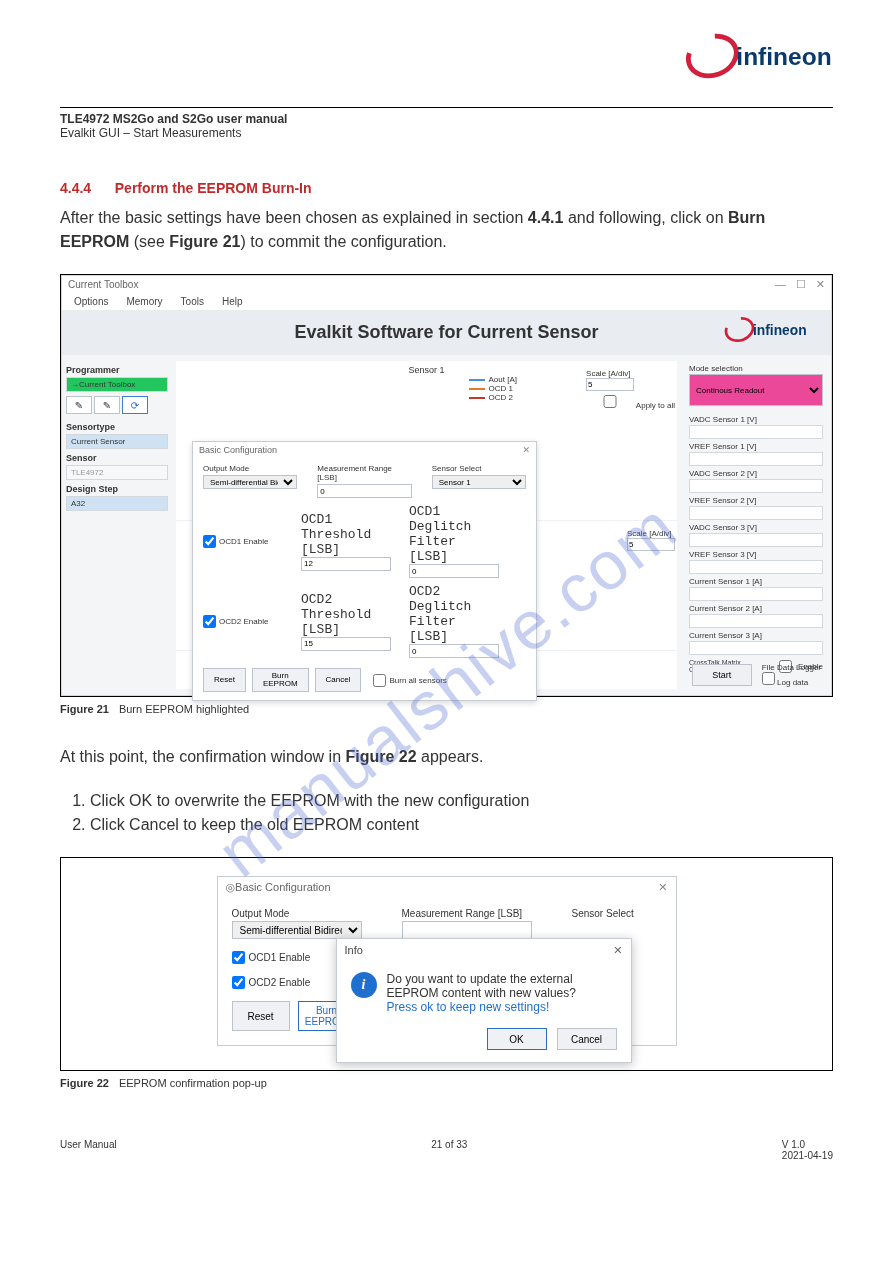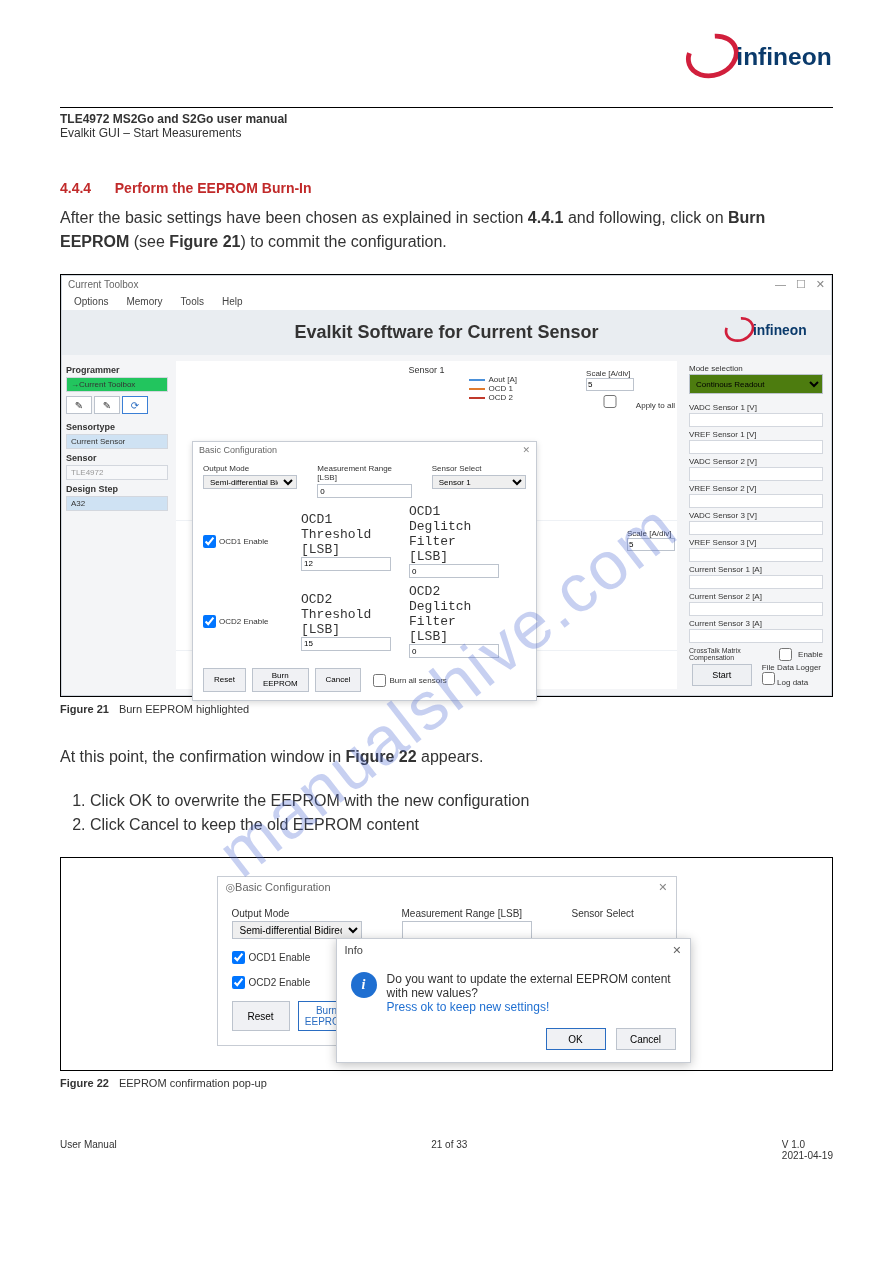--- a/index.html
+++ b/index.html
@@ -45,21 +45,21 @@
   .sw.orange { background: #e07b2e; }
   .sw.red { background: #c0392b; }
 
   .scale-box { position: absolute; right: 2px; top: 8px; font-size: 8px; }
   .scale-box input { width: 48px; font-size: 8px; border: 1px solid #bcc3cd; padding: 1px; }
   .scale-box label { display: block; margin-top: 4px; }
 
   .right-panel { width: 150px; padding: 6px 8px; font-size: 8px; }
   .rp-label { margin: 3px 0 1px 0; }
   .rp-val { background: #fff; border: 1px solid #d3d7de; height: 14px; margin-bottom: 2px; }
-  .rp-select { width: 100%; border: 1px solid #bcc3cd; background: #4d7c0f; height: 20px; font-size: 8px; padding: 0 2px; }
+  .rp-select { width: 100%; border: 1px solid #bcc3cd; background: #ec4899; height: 32px; font-size: 8px; padding: 0 2px; }
 
   .bottom-right { position: absolute; right: 10px; bottom: 8px; display: flex; align-items: center; gap: 10px; }
   .bottom-right .btn-start { width: 60px; height: 22px; border: 1px solid #bcc3cd; background: #eef0f3; font-size: 9px; }
   .bottom-right .filelog { font-size: 8px; }
 
   
   .modal1 { position: absolute; left: 130px; top: 86px; width: 345px; background: #fff; border: 1px solid #c7ccd4; box-shadow: 0 2px 6px rgba(0,0,0,0.15); padding: 0; font-size: 8px; z-index: 5; }
   .modal1 .m-titlebar { display: flex; padding: 3px 6px; font-size: 9px; color: #666; }
   .modal1 .m-titlebar .x { margin-left: auto; color: #888; }
   .modal1 .m-body { padding: 6px 10px 8px 10px; }
@@ -85,21 +85,21 @@
   .fig22-row3 { display: flex; gap: 40px; margin-bottom: 8px; }
   .fig22-row3 > div { }
   .fig22-row3 .lbl { font-size: 10px; display: block; margin-bottom: 2px; }
   .fig22-row3 select, .fig22-row3 input { width: 130px; font-size: 10px; border: 1px solid #bcc3cd; height: 18px; padding: 0 3px; }
   .fig22-chk { margin: 12px 0; display: flex; align-items: center; gap: 4px; font-size: 10px; }
   .fig22-btnrow { display: flex; gap: 8px; margin-top: 12px; align-items: center; }
   .fig22-btnrow button { height: 30px; width: 58px; border: 1px solid #bcc3cd; background: #f0f1f4; font-size: 10px; line-height: 1.1; }
   .fig22-btnrow button.sel { border: 1px solid #2a6dc2; color: #2a6dc2; background: #fff; }
   .fig22-btnrow .ball { display: flex; align-items: center; gap: 4px; margin-left: 8px; font-size: 10px; }
 
-  .info-dialog { position: absolute; left: 118px; top: 40px; width: 355px; background: #fff; border: 1px solid #c7ccd4; box-shadow: 0 2px 10px rgba(0,0,0,0.25); font-size: 10px; z-index: 10; }
+  .info-dialog { position: absolute; left: 118px; top: 40px; width: 296px; background: #fff; border: 1px solid #c7ccd4; box-shadow: 0 2px 10px rgba(0,0,0,0.25); font-size: 10px; z-index: 10; }
   .info-dialog .i-title { display: flex; padding: 5px 8px; font-size: 11px; color: #444; }
   .info-dialog .i-title .x { margin-left: auto; color: #666; }
   .info-dialog .i-body { padding: 10px 14px 14px 14px; display: flex; gap: 10px; }
   .info-dialog .i-icon { width: 26px; height: 26px; border-radius: 50%; background: #1f6fd1; color: #fff; display: flex; align-items: center; justify-content: center; font-family: Georgia, serif; font-style: italic; font-weight: bold; font-size: 14px; flex-shrink: 0; }
   .info-dialog .i-msg { font-size: 12px; color: #333; }
   .info-dialog .i-btns { display: flex; gap: 10px; justify-content: flex-end; padding: 0 14px 12px 14px; }
   .info-dialog .i-btns button { height: 22px; width: 60px; border: 1px solid #bcc3cd; background: #f0f1f4; font-size: 10px; }
   .info-dialog .i-btns button.primary { border: 1.5px solid #2a6dc2; }
 
   

